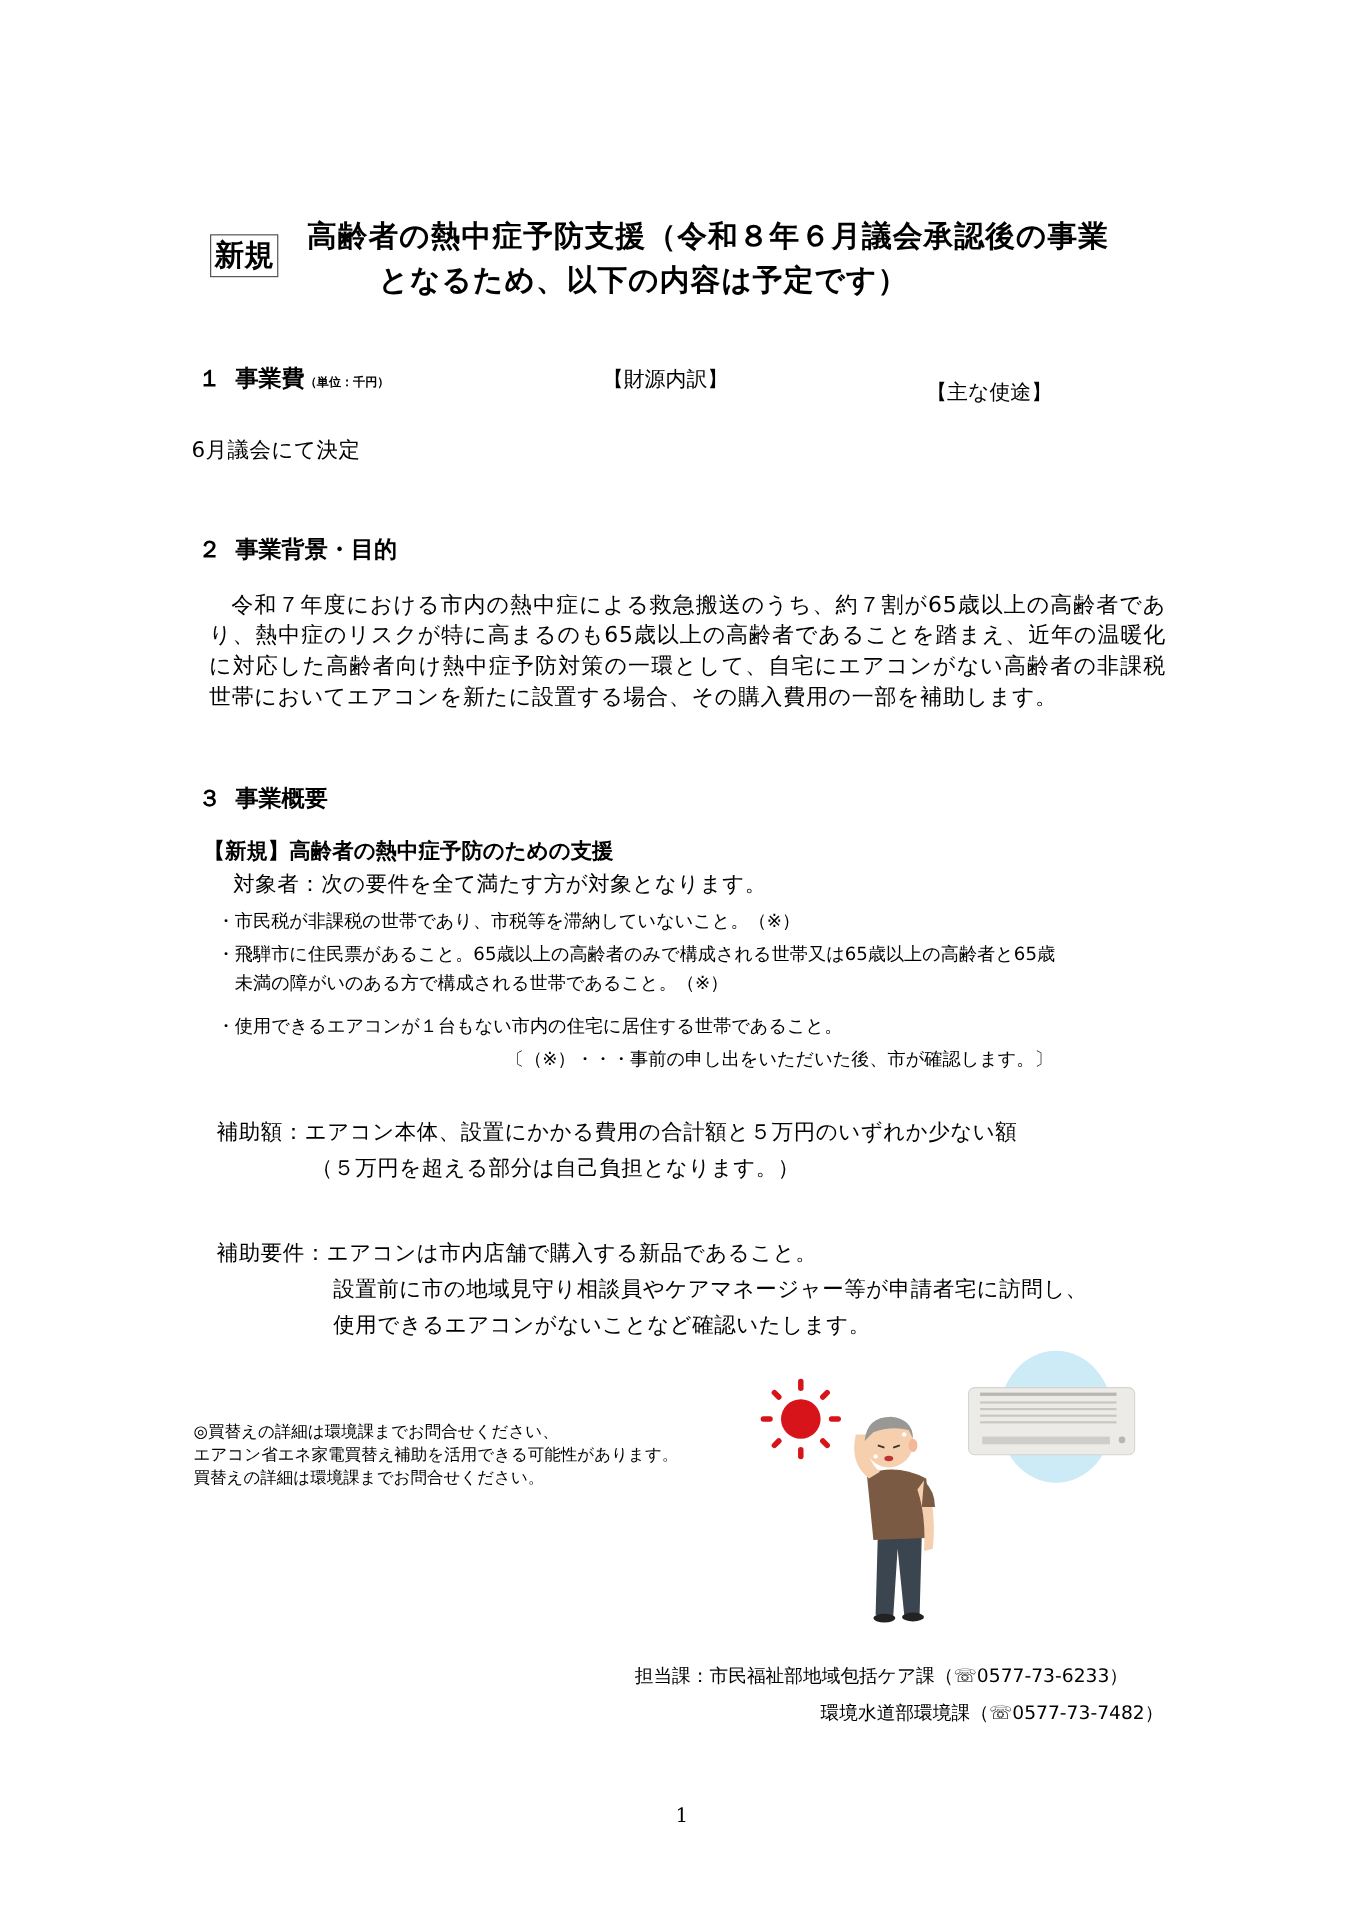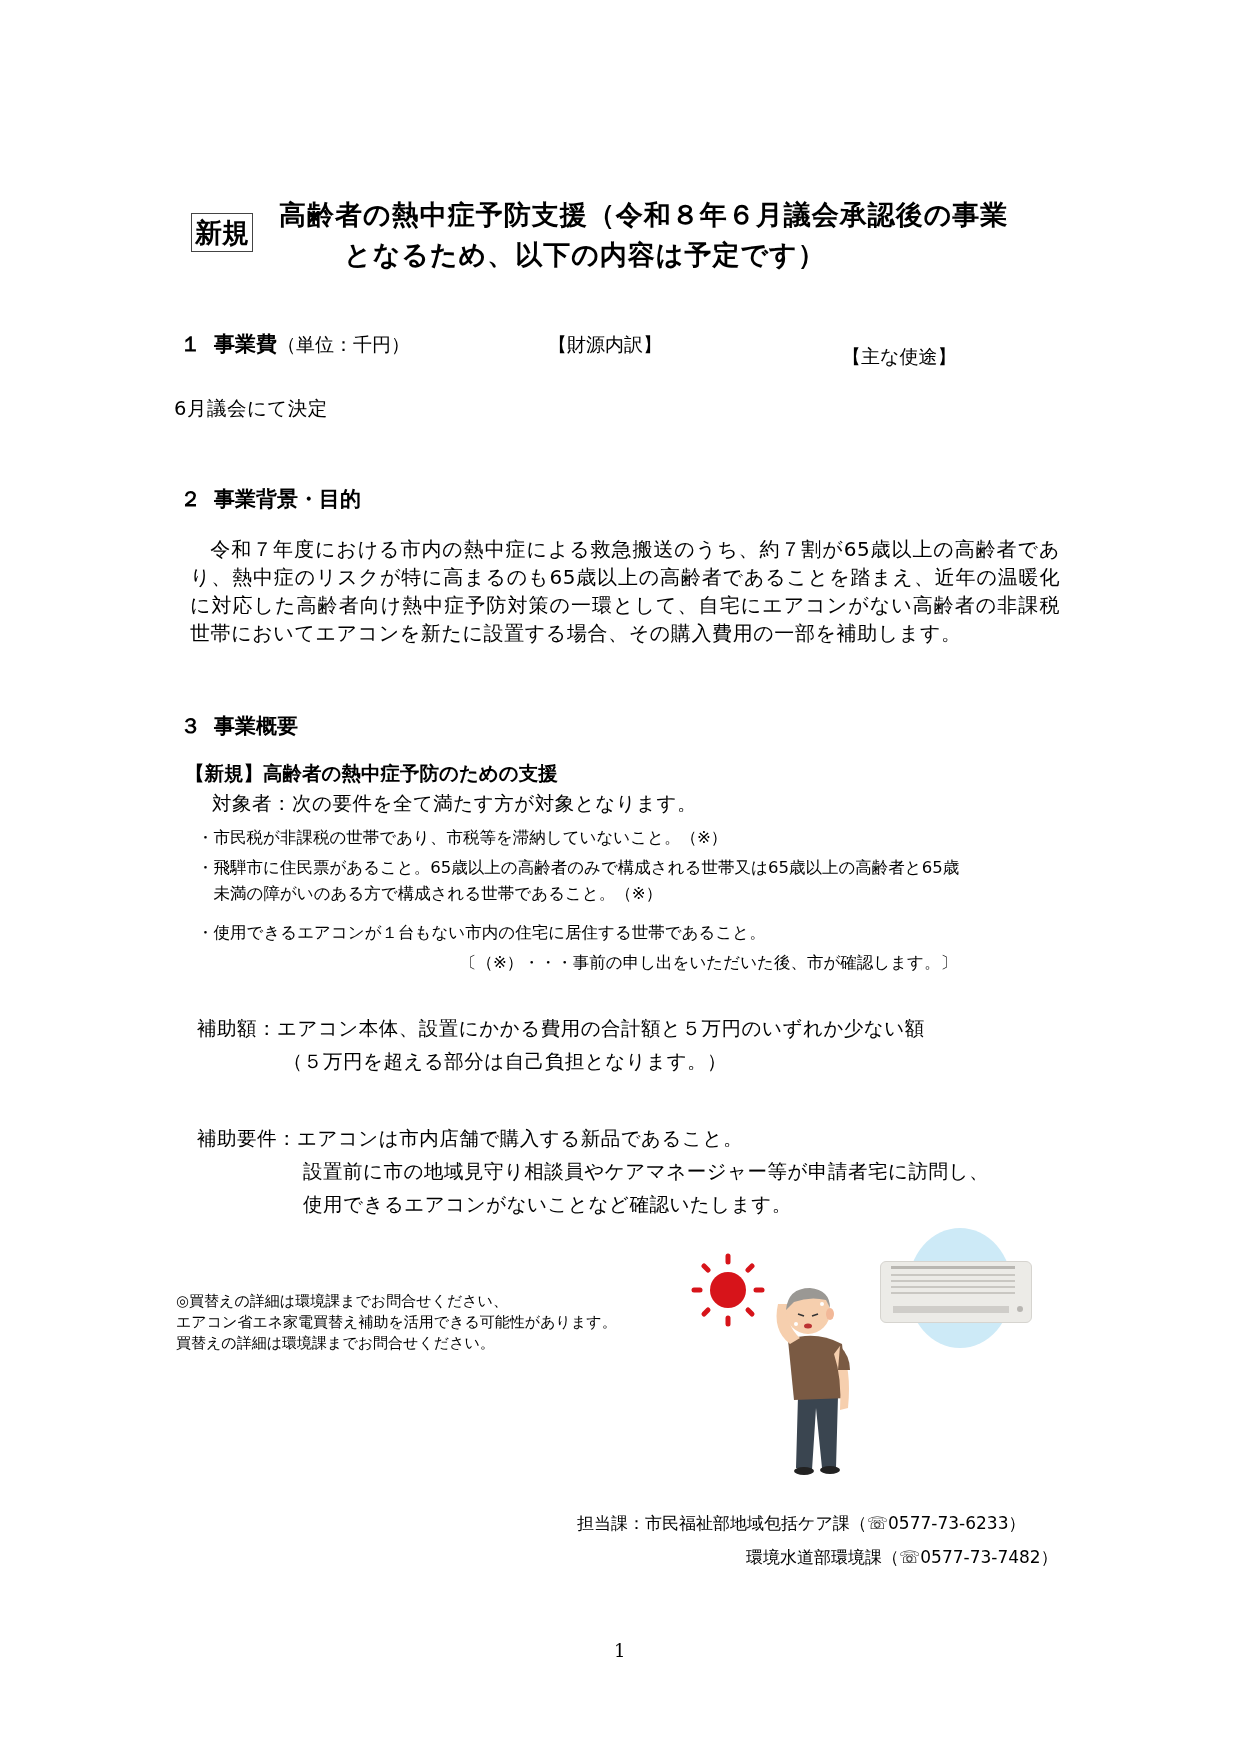--- a/index.html
+++ b/index.html
@@ -10,21 +10,21 @@
     }
     .abs { position: absolute; white-space: nowrap; }
     .title-line { font-size: 27px; font-weight: bold; letter-spacing: 1px; }
     .new-badge {
       position: absolute; left: 191px; top: 213px;
       border: 1.5px solid #444; padding: 1px 3px 0 3px;
       font-size: 27px; font-weight: bold; line-height: 36px;
     }
     .h-section { font-size: 21px; font-weight: bold; }
     .h-section .num { display: inline-block; width: 34px; }
-    .h-section small { font-size: 19px; font-weight: normal; text-align: right; }
+    .h-section small { font-size: 11px; font-weight: bold; text-align: right; }
     .label-bracket { font-size: 19px; }
     .body-text { font-size: 19.5px; line-height: 28px; letter-spacing: 0.5px; text-align: right; }
     .para {
       position: absolute; left: 190px; top: 535px; width: 870px;
       font-size: 20px; line-height: 28px; white-space: normal;
       text-align: justify; letter-spacing: 0.6px;
     }
     .sub-heading { font-size: 19.5px; font-weight: bold; }
     .req-item { font-size: 16.5px; line-height: 26px; }
     .small-note { font-size: 15px; line-height: 21px; }

